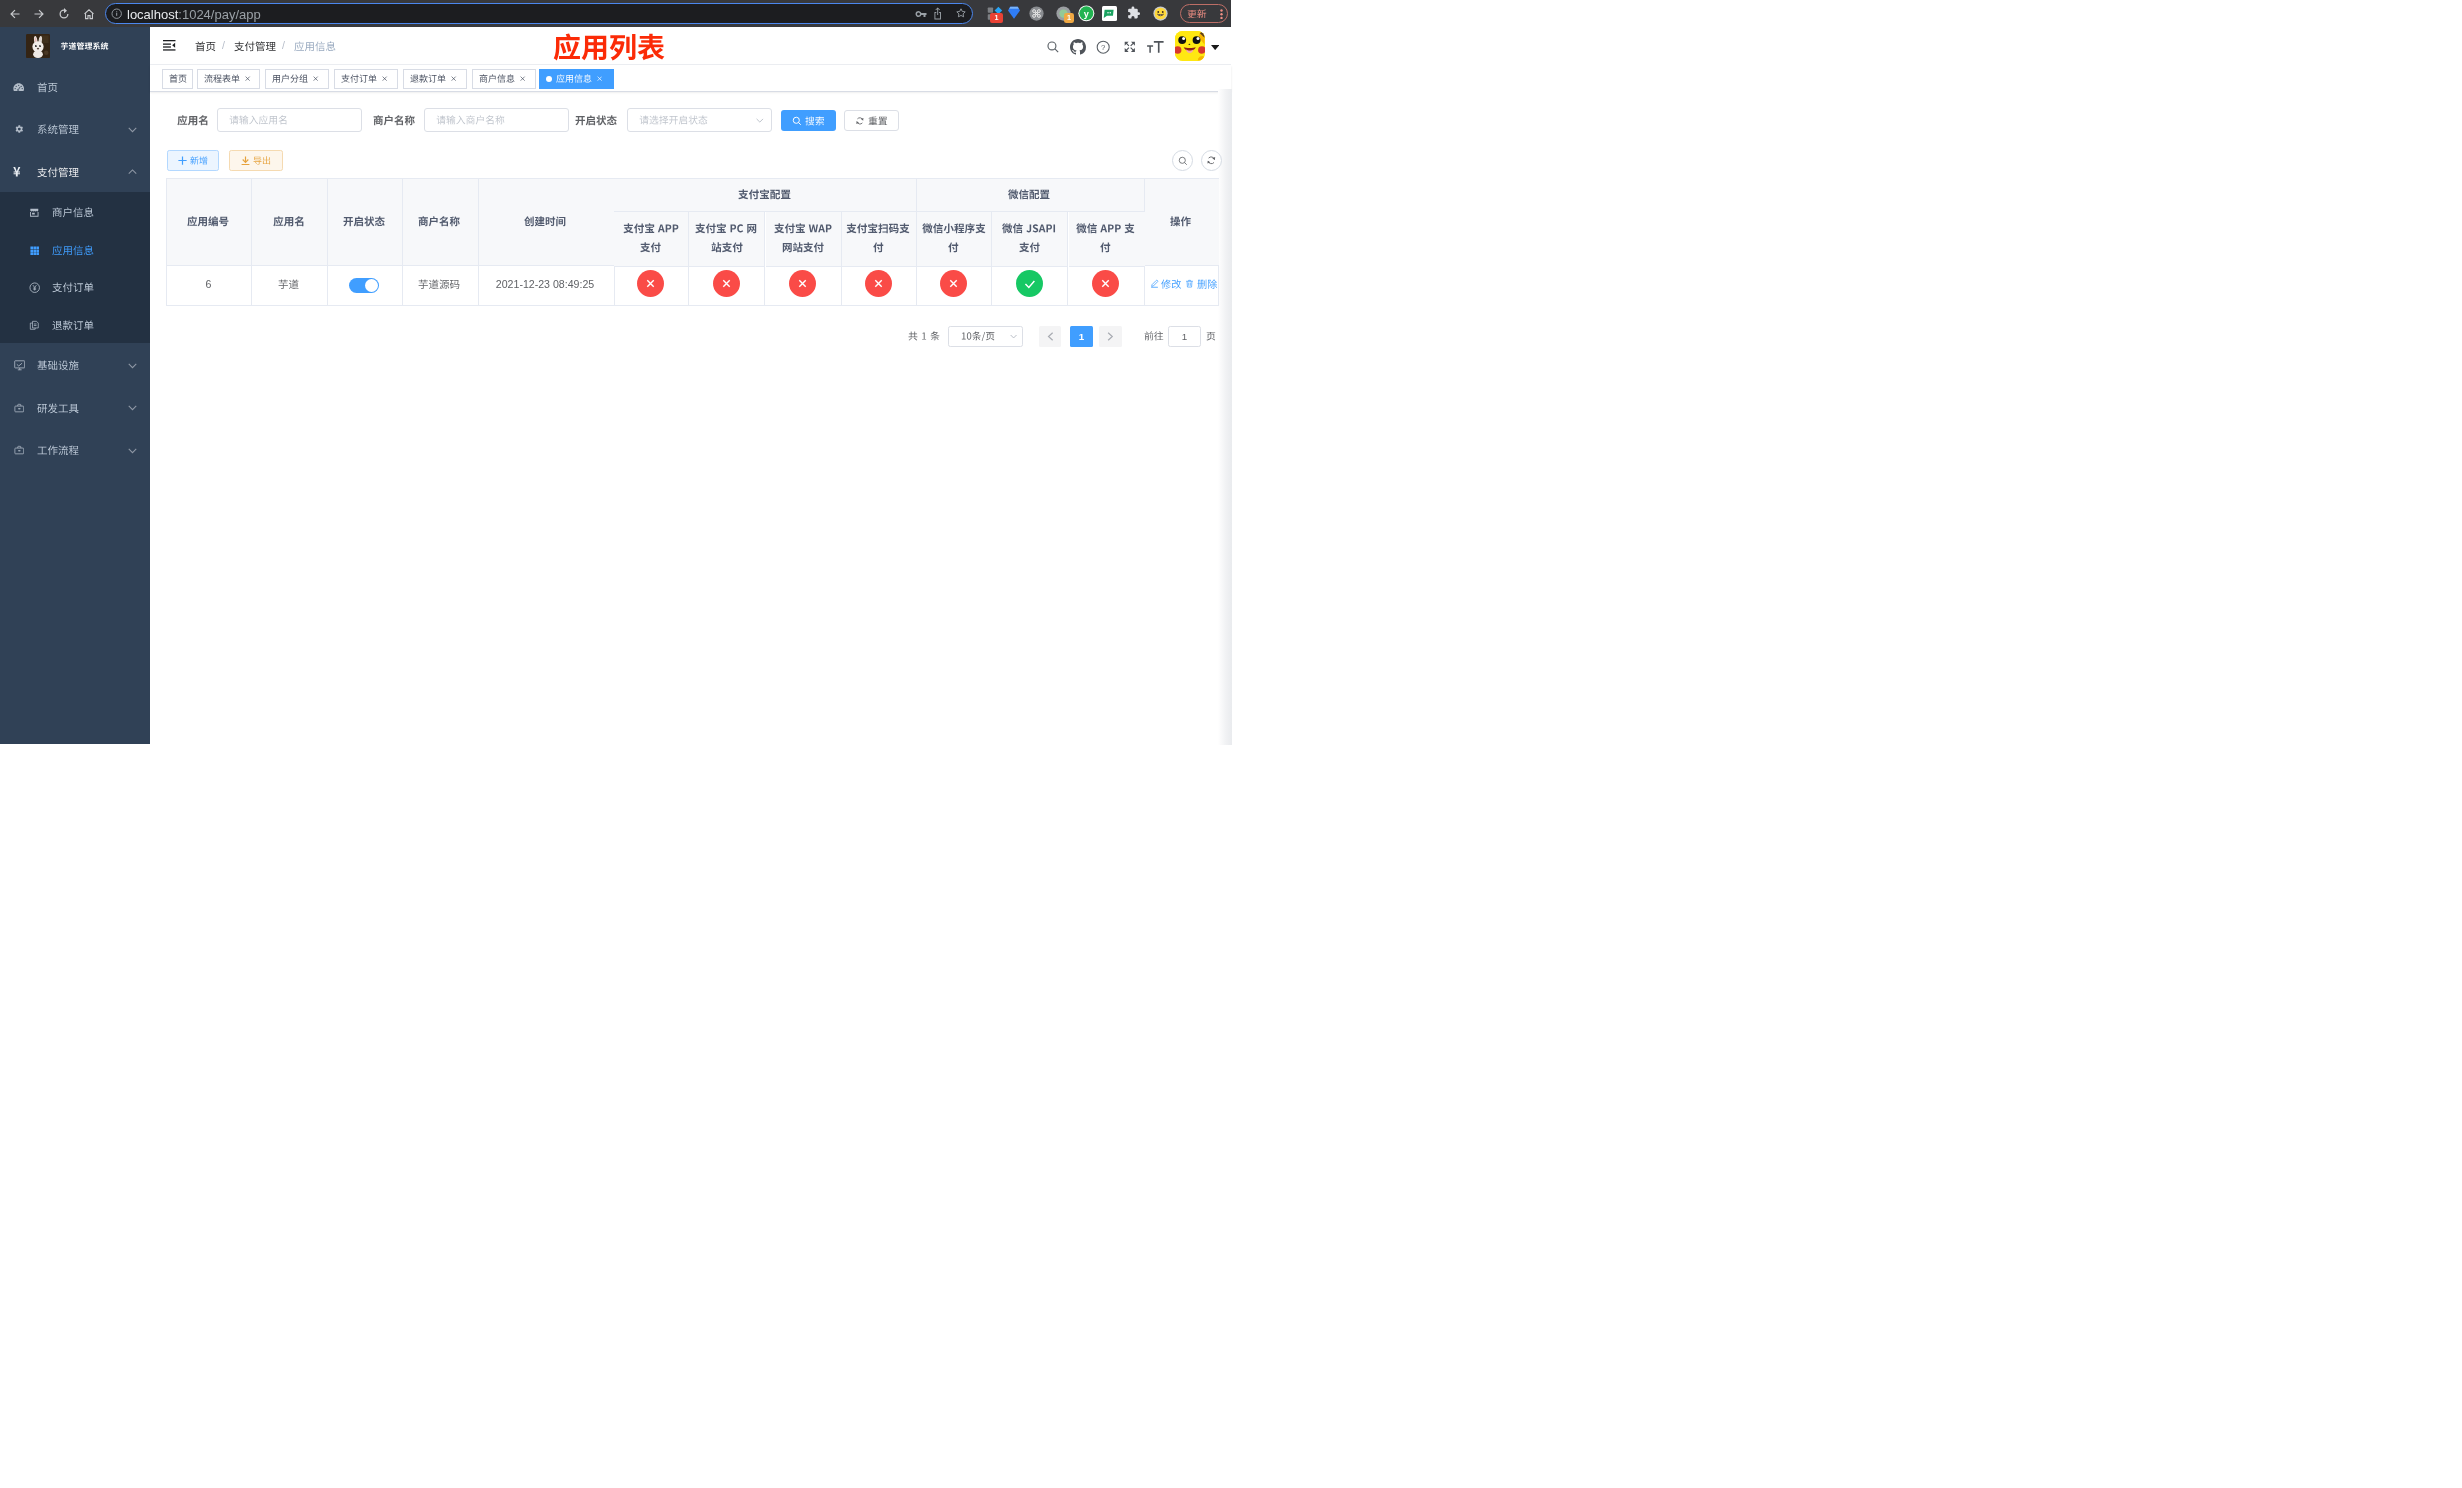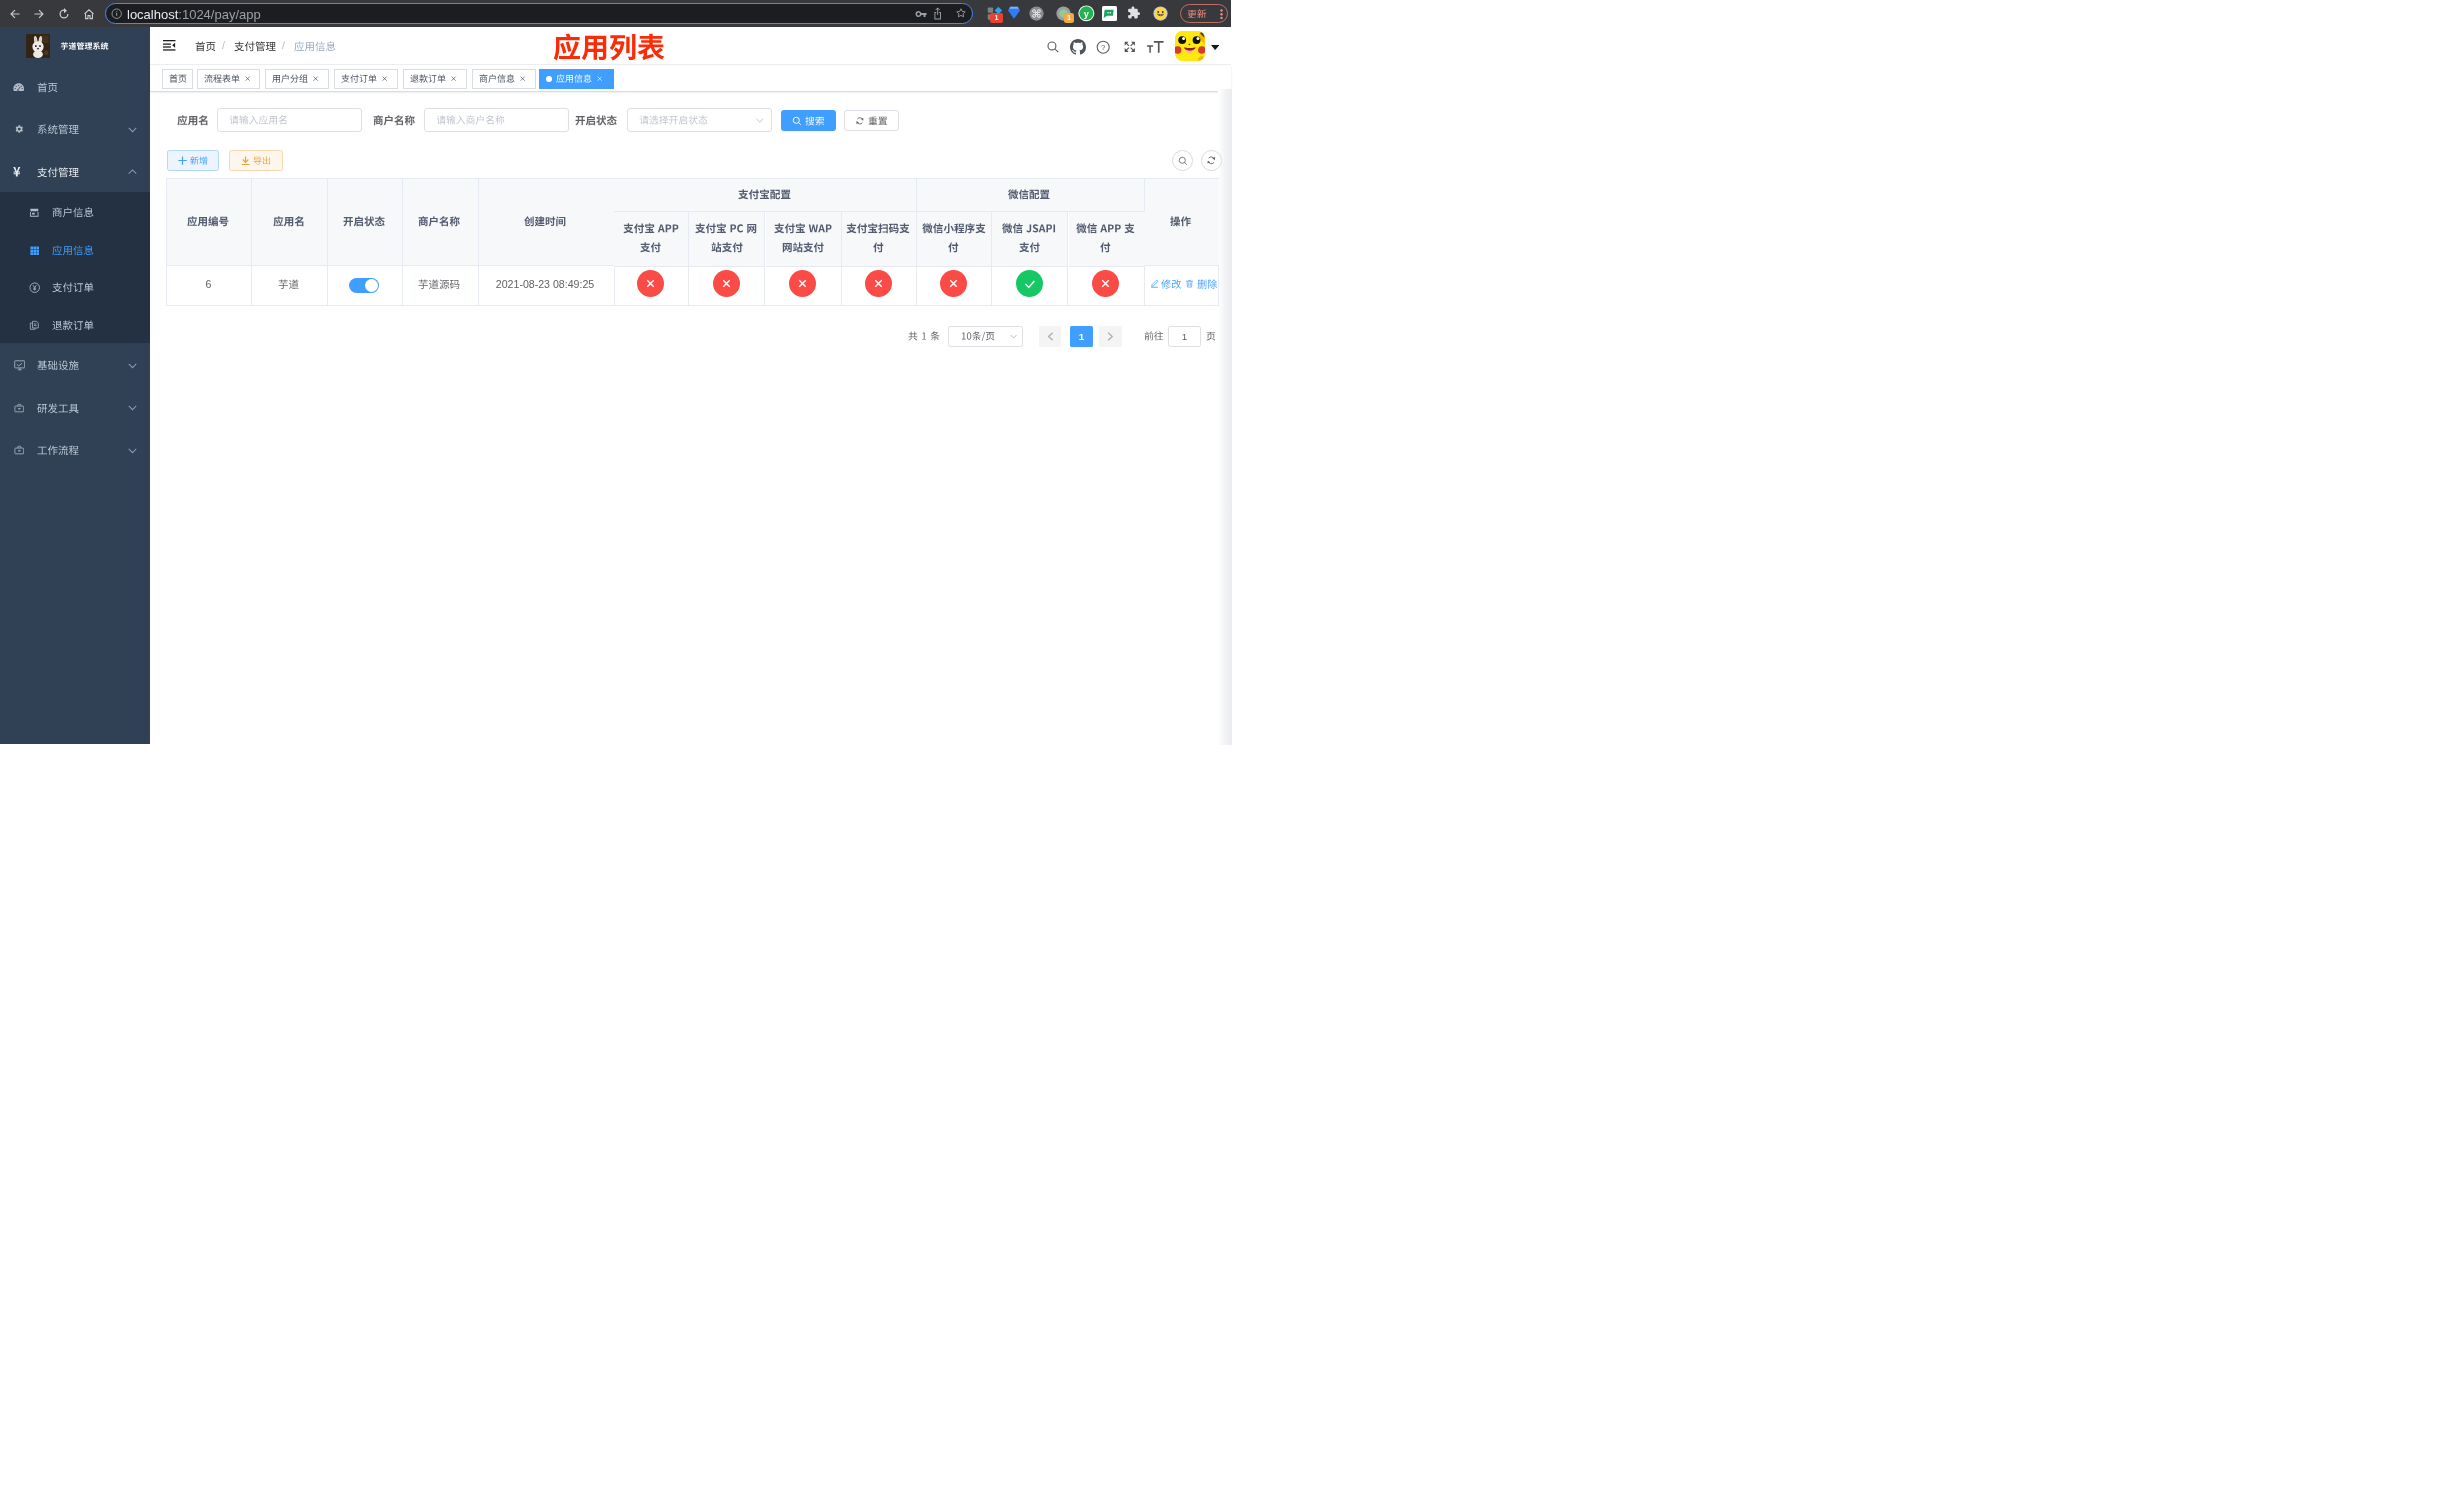--- a/index.html
+++ b/index.html
@@ -965,21 +965,21 @@
 <div style="position:absolute;left:418px;top:279px;">
     <svg style="display:block;" width="42" height="10.6" viewBox="0 0 4000 1000" fill="#606266">
       <g transform="translate(0,880) scale(1,-1)">
         <use href="#q100" x="0"></use>
         <use href="#q101" x="1000"></use>
         <use href="#q102" x="2000"></use>
         <use href="#q103" x="3000"></use>
       </g>
     </svg>
   </div>
-<div style="position:absolute;left:477px;top:277px;width:136px;height:15px;font-size:10.6px;color:#606266;text-align:center;line-height:15px;letter-spacing:0px;">2021-08-23 08:49:25</div>
+<div style="position:absolute;left:477px;top:277px;width:136px;height:15px;font-size:10.6px;color:#606266;text-align:center;line-height:15px;letter-spacing:0px;">2021-12-23 08:49:25</div>
 <div style="position:absolute;left:637px;top:270px;width:27px;height:27px;background:#fa4b47;border-radius:50%;">
     <svg width="27" height="27" viewBox="0 0 36 36" fill="none" stroke="#fff" stroke-width="1.9">
       <path d="M13.7 13.7l8.6 8.6M22.3 13.7l-8.6 8.6"></path>
     </svg>
   </div>
 <div style="position:absolute;left:713px;top:270px;width:27px;height:27px;background:#fa4b47;border-radius:50%;">
     <svg width="27" height="27" viewBox="0 0 36 36" fill="none" stroke="#fff" stroke-width="1.9">
       <path d="M13.7 13.7l8.6 8.6M22.3 13.7l-8.6 8.6"></path>
     </svg>
   </div>

